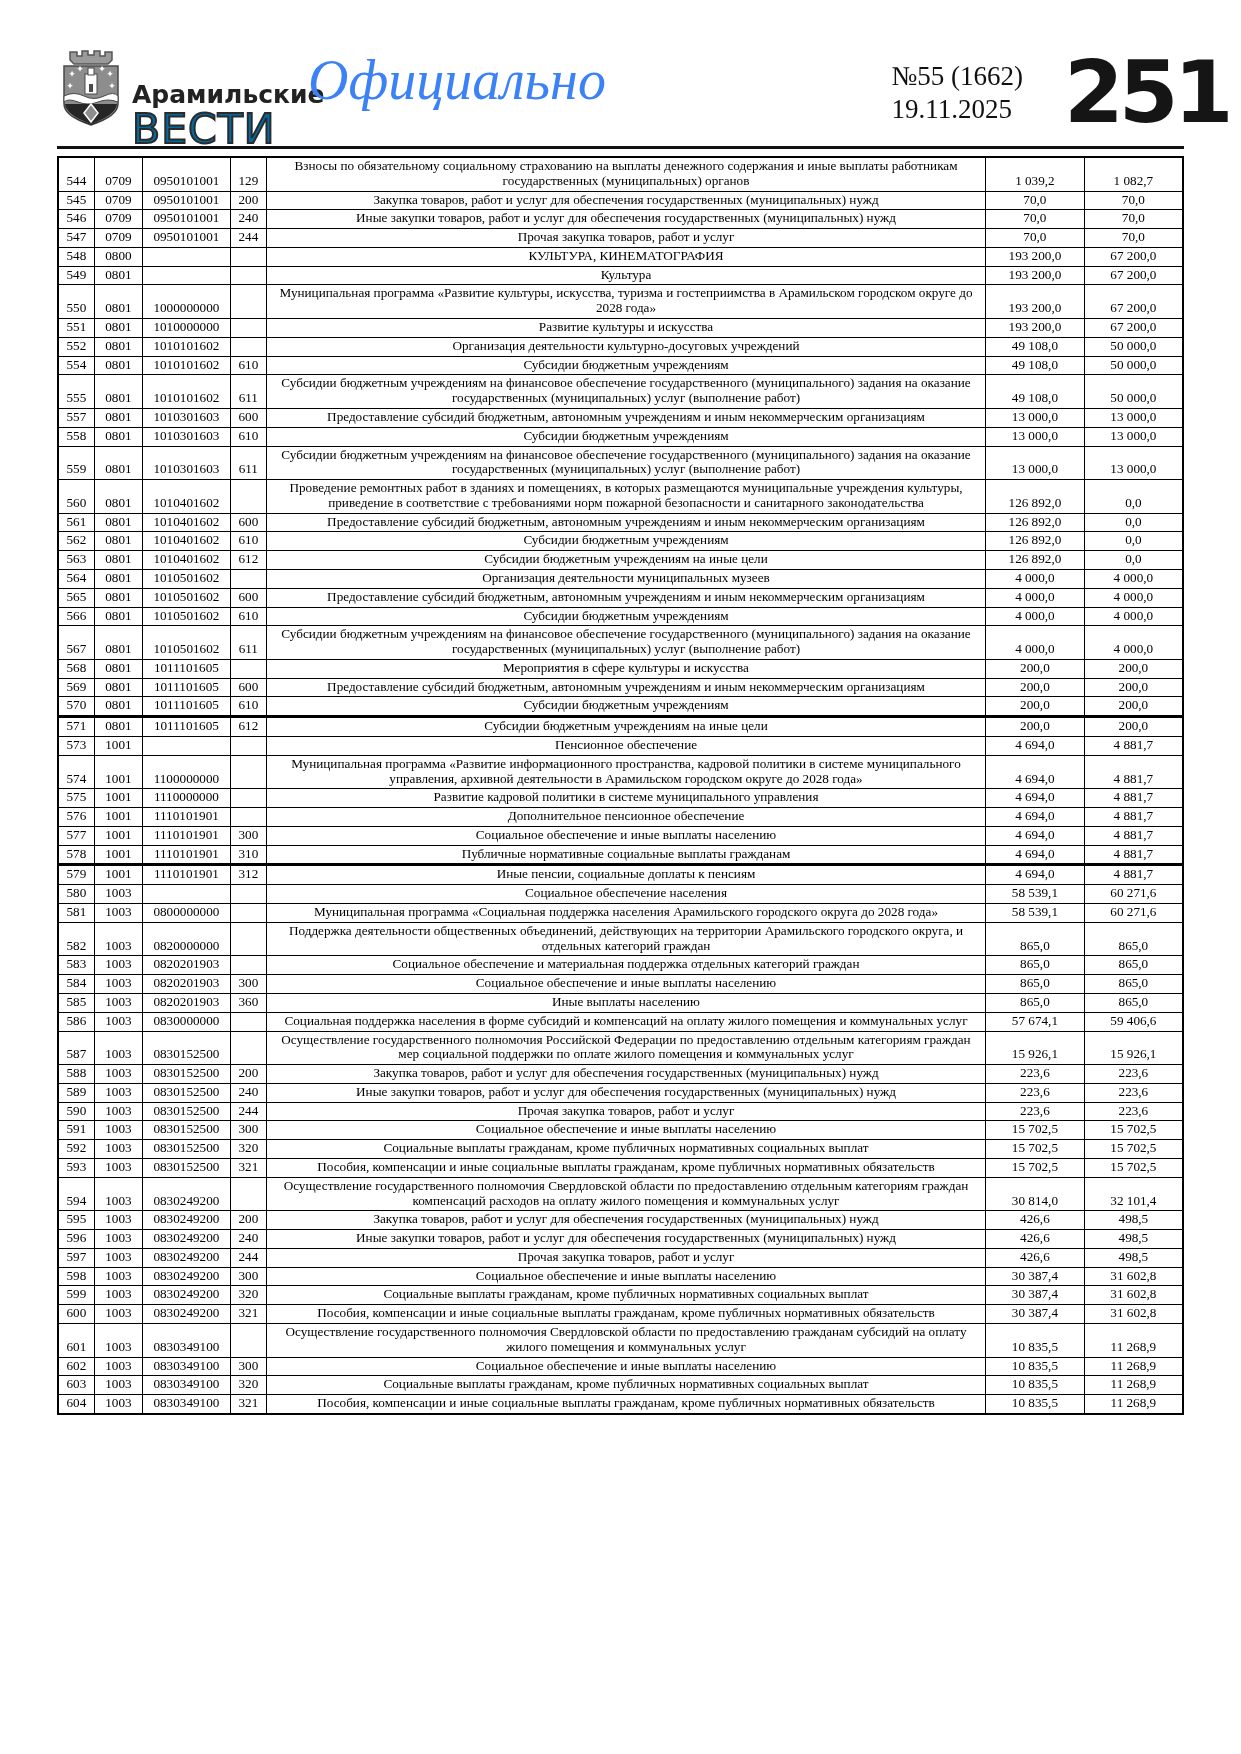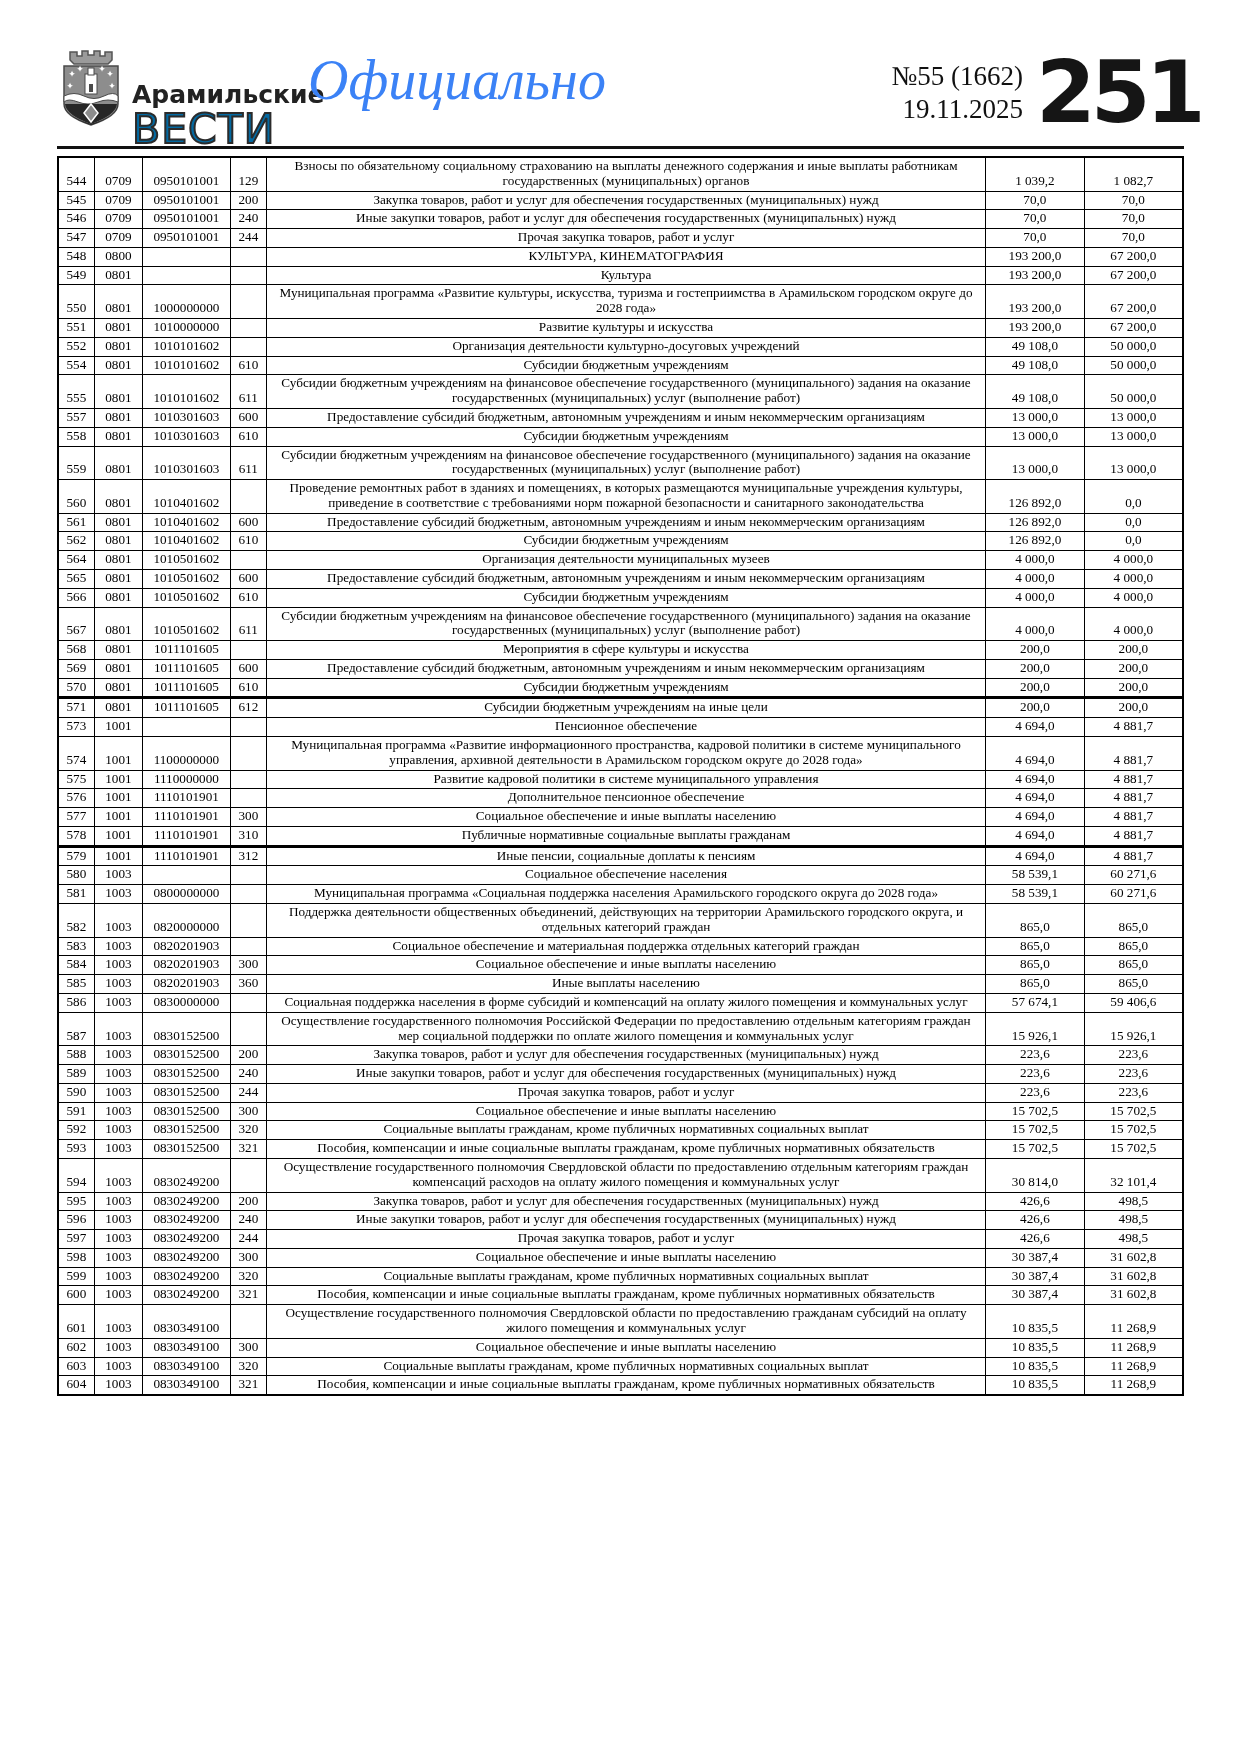--- a/index.html
+++ b/index.html
@@ -22,25 +22,25 @@
     font-family:"DejaVu Sans","Liberation Sans",sans-serif;
     font-weight:normal;font-size:41px;color:#0369a1;letter-spacing:1px;
     -webkit-text-stroke:2px #2b2b2b;margin-top:2px;
   }
   .section-title{
     position:absolute;left:308px;top:52px;
     font-style:italic;font-size:56px;line-height:1;color:#3b82f6;
     font-family:"Liberation Serif","DejaVu Serif",serif;
   }
   .issue-block{
-    position:absolute;right:218px;top:60px;text-align:right;
+    position:absolute;right:218px;top:60px;text-align:left;
     font-size:27px;line-height:1.22;color:#111;
   }
   .page-number{
-    position:absolute;left:1036px;top:52px;
+    position:absolute;left:1064px;top:52px;
     font-family:"DejaVu Sans","Liberation Sans",sans-serif;
     font-weight:900;font-size:86px;line-height:0.95;color:#151515;
     letter-spacing:-5px;
   }
   .head-rule{position:absolute;left:57px;top:146px;width:1127px;height:3px;background:#111;}
 
   
   .budget-table{
     position:absolute;left:57px;top:156px;width:1127px;
     border-collapse:collapse;table-layout:fixed;
@@ -268,20 +268,29 @@
         <tr>
       <td class="c-n">562</td>
       <td class="c-rz">0801</td>
       <td class="c-cs">1010401602</td>
       <td class="c-vr">610</td>
       <td class="c-desc">Субсидии бюджетным учреждениям</td>
       <td class="c-v">126 892,0</td>
       <td class="c-v">0,0</td>
     </tr>
         <tr>
+      <td class="c-n">563</td>
+      <td class="c-rz">0801</td>
+      <td class="c-cs">1010401602</td>
+      <td class="c-vr">612</td>
+      <td class="c-desc">Субсидии бюджетным учреждениям на иные цели</td>
+      <td class="c-v">126 892,0</td>
+      <td class="c-v">0,0</td>
+    </tr>
+        <tr>
       <td class="c-n">564</td>
       <td class="c-rz">0801</td>
       <td class="c-cs">1010501602</td>
       <td class="c-vr">&nbsp;</td>
       <td class="c-desc">Организация деятельности муниципальных музеев</td>
       <td class="c-v">4 000,0</td>
       <td class="c-v">4 000,0</td>
     </tr>
         <tr>
       <td class="c-n">565</td>

